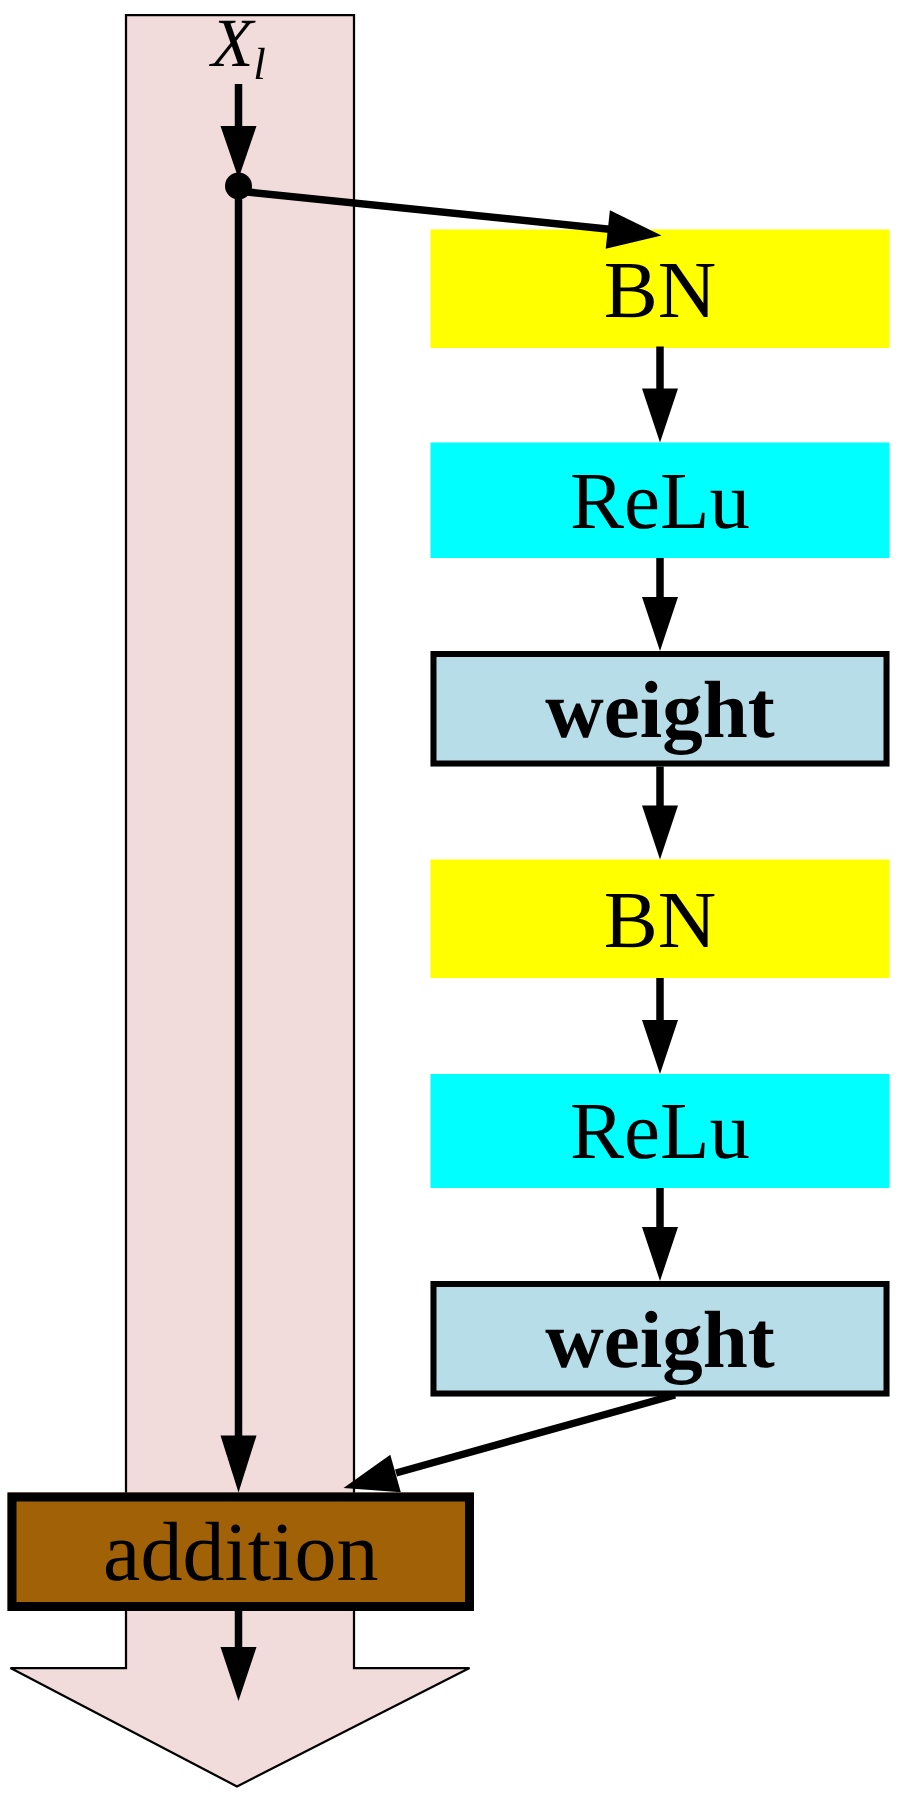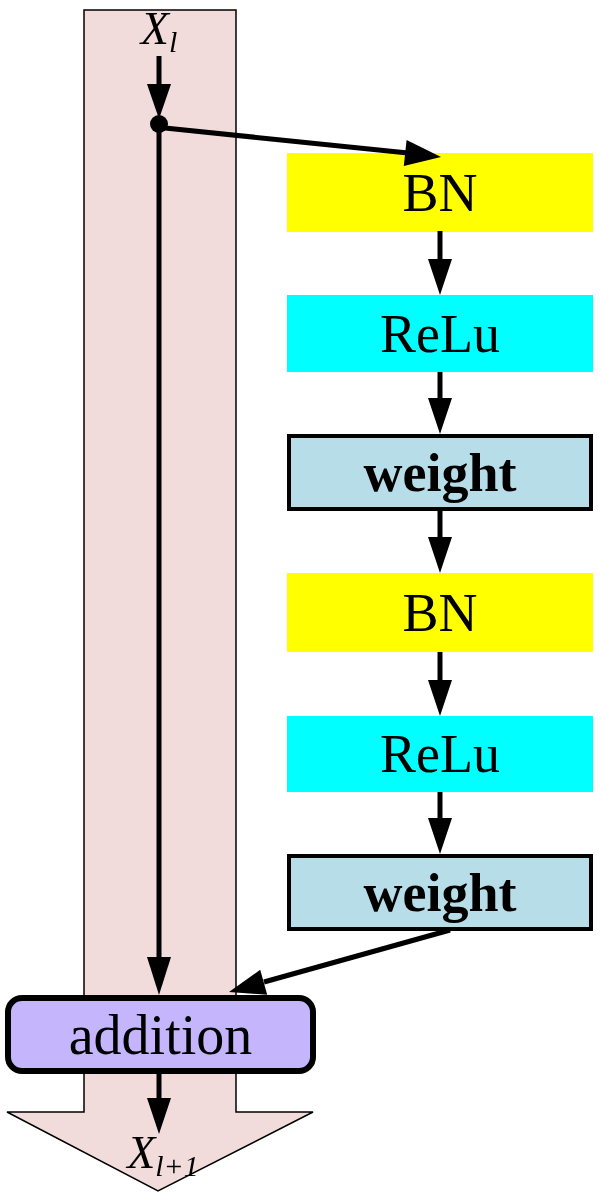--- a/index.html
+++ b/index.html
@@ -59,21 +59,21 @@
     </div>
     <div class="block bn2" style="background-color: rgb(255, 255, 0);">
       <span>BN</span>
     </div>
     <div class="block relu2" style="background-color: rgb(0, 255, 255);">
       <span>ReLu</span>
     </div>
     <div class="block bordered w2" style="background-color: rgb(183, 222, 232);">
       <span>weight</span>
     </div>
-    <div class="addition" style="background-color: #c4b5fd; border-radius: 17px;">
+    <div class="addition" style="background-color: #a16207;">
       <span>addition</span>
     </div>
   </div>
 
   <svg id="svg-front" class="layer" viewBox="0 0 601 1201">
     <g stroke="#000000" fill="#000000">
 
       <line x1="159" y1="56" x2="159" y2="86" stroke-width="5"></line>
       <polygon points="147,84 171,84 159,119" stroke="none"></polygon>
       <circle cx="159" cy="124" r="9" stroke="none"></circle>
@@ -104,18 +104,15 @@
 
       <line x1="159" y1="1074" x2="159" y2="1100" stroke-width="5"></line>
       <polygon points="147,1098 171,1098 159,1134" stroke="none"></polygon>
     </g>
   </svg>
 
   <div class="layer labels">
     <div class="iolabel in-label">
       <span>X</span><span class="sub">l</span>
     </div>
-    <div class="iolabel out-label">
-      <span>X</span><span class="sub">l+1</span>
-    </div>
   </div>
 
 </div>
 
 </body></html>

